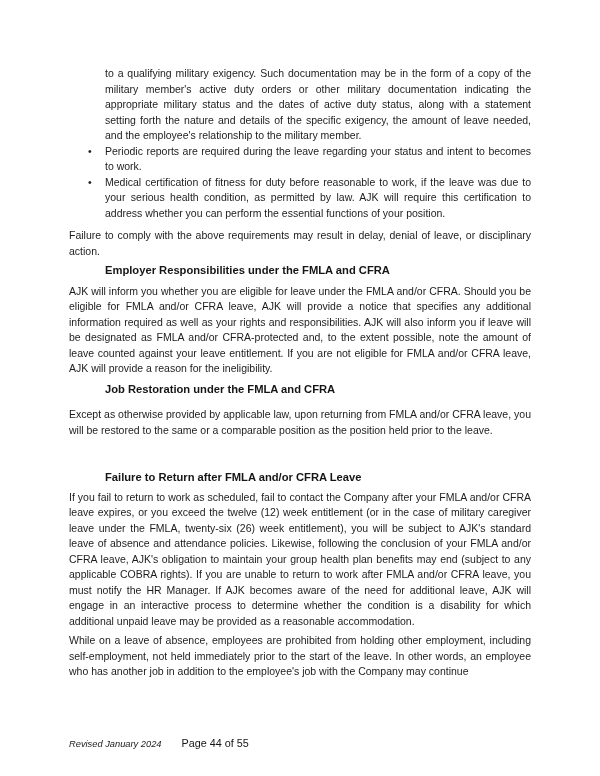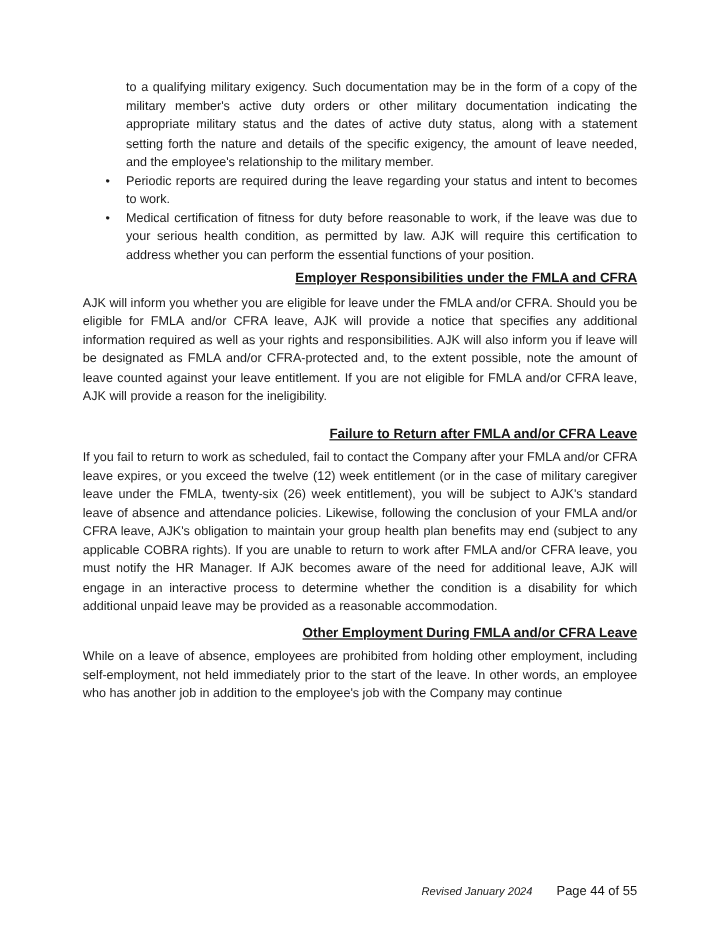--- a/index.html
+++ b/index.html
@@ -29,39 +29,38 @@
     flex: 0 0 36px;
     padding-left: 19px;
     text-align: left;
   }
   .bullet-text { flex: 1 1 auto; text-align: justify; }
   .doc-heading {
     font-size: 11.2px;
     font-weight: bold;
     line-height: 15.5px;
     margin-left: 36px;
-    text-align: right;
+    text-align: left;
     color: #151515;
-    text-decoration: underline;
   }
   .p-comply      { margin-top: 7px; }
   .h-employer    { margin-top: 4px; }
   .p-employer    { margin-top: 5px; }
   .h-restoration { margin-top: 5px; }
   .p-restoration { margin-top: 10px; }
-  .h-failure     { margin-top: 16px; }
+  .h-failure     { margin-top: 32px; }
   .p-failure     { margin-top: 4px; }
   .h-other       { margin-top: 7px; }
   .p-other       { margin-top: 4px; }
   .footer {
     position: absolute;
     top: 737px; left: 69px;
     width: 462px;
     display: flex;
-    justify-content: flex-end;
+    justify-content: flex-start;
     align-items: baseline;
   }
   .footer-revision {
     font-style: italic;
     font-size: 9.3px;
     color: #202020;
   }
   .footer-page {
     font-size: 10.8px;
     color: #151515;
@@ -80,32 +79,34 @@
     <div class="bullet-row">
       <span class="bullet-marker">•</span>
       <span class="bullet-text">Periodic reports are required during the leave regarding your status and intent to becomes to work.</span>
     </div>
 
     <div class="bullet-row">
       <span class="bullet-marker">•</span>
       <span class="bullet-text">Medical certification of fitness for duty before reasonable to work, if the leave was due to your serious health condition, as permitted by law. AJK will require this certification to address whether you can perform the essential functions of your position.</span>
     </div>
 
+    <p class="p-comply">Failure to comply with the above requirements may result in delay, denial of leave, or disciplinary action.</p>
 
     <div class="doc-heading h-employer">Employer Responsibilities under the FMLA and CFRA</div>
 
     <p class="p-employer">AJK will inform you whether you are eligible for leave under the FMLA and/or CFRA. Should you be eligible for FMLA and/or CFRA leave, AJK will provide a notice that specifies any additional information required as well as your rights and responsibilities. AJK will also inform you if leave will be designated as FMLA and/or CFRA-protected and, to the extent possible, note the amount of leave counted against your leave entitlement. If you are not eligible for FMLA and/or CFRA leave, AJK will provide a reason for the ineligibility.</p>
 
+    <div class="doc-heading h-restoration">Job Restoration under the FMLA and CFRA</div>
 
+    <p class="p-restoration">Except as otherwise provided by applicable law, upon returning from FMLA and/or CFRA leave, you will be restored to the same or a comparable position as the position held prior to the leave.</p>
 
     <div class="doc-heading h-failure">Failure to Return after FMLA and/or CFRA Leave</div>
 
     <p class="p-failure">If you fail to return to work as scheduled, fail to contact the Company after your FMLA and/or CFRA leave expires, or you exceed the twelve (12) week entitlement (or in the case of military caregiver leave under the FMLA, twenty-six (26) week entitlement), you will be subject to AJK's standard leave of absence and attendance policies. Likewise, following the conclusion of your FMLA and/or CFRA leave, AJK's obligation to maintain your group health plan benefits may end (subject to any applicable COBRA rights). If you are unable to return to work after FMLA and/or CFRA leave, you must notify the HR Manager. If AJK becomes aware of the need for additional leave, AJK will engage in an interactive process to determine whether the condition is a disability for which additional unpaid leave may be provided as a reasonable accommodation.</p>
 
-    <div class="doc-heading h-other">Other Employment During FMLA and/or CFRA Leave</div>
 
     <p class="p-other">While on a leave of absence, employees are prohibited from holding other employment, including self-employment, not held immediately prior to the start of the leave. In other words, an employee who has another job in addition to the employee's job with the Company may continue</p>
 
   </div>
 
   <div class="footer">
     <span class="footer-revision">Revised January 2024</span>
     <span class="footer-page">Page 44 of 55</span>
   </div>
 

